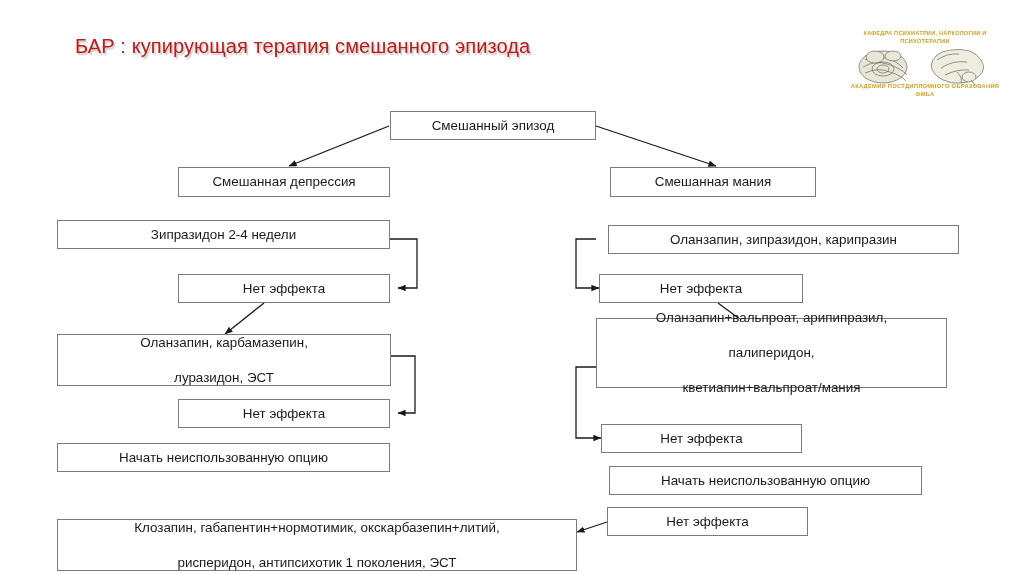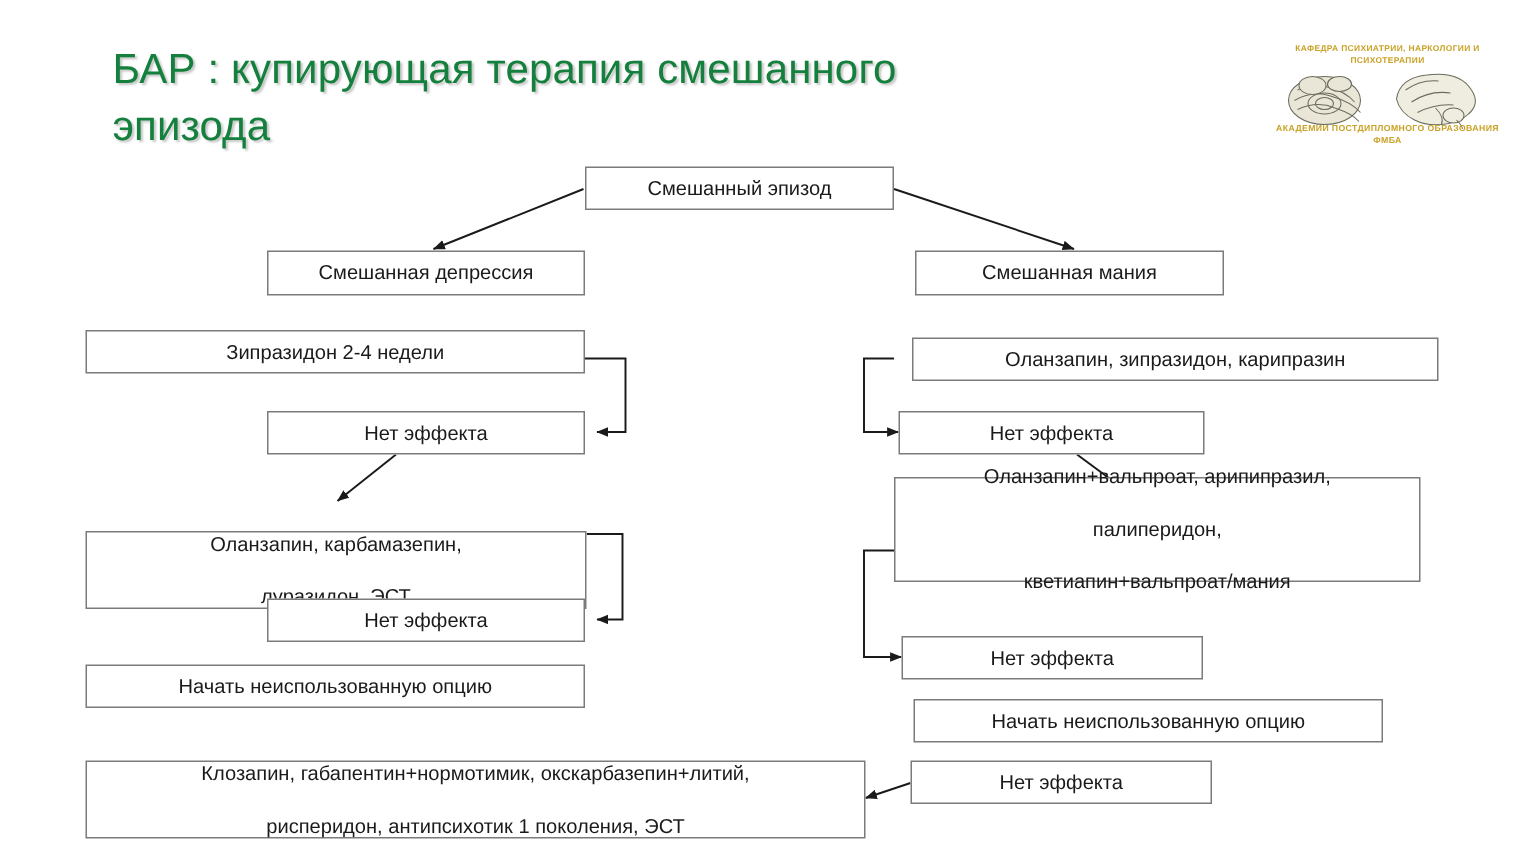--- a/index.html
+++ b/index.html
@@ -9,23 +9,23 @@
     font-family:"Liberation Sans","DejaVu Sans",sans-serif;
     overflow:hidden;
     position:relative;
   }
   #slide{position:absolute;left:0;top:0;width:1024px;height:574px;}
 
   
   .title{
     position:absolute;
     left:75px; top:27px; width:560px;
-    font-size:28px;
+    font-size:20px;
     line-height:38px;
-    color:#15803d;
+    color:#b91c1c;
     font-weight:400;
     text-shadow:1.5px 1.5px 1.5px rgba(150,150,150,.55);
     letter-spacing:.1px;
   }
 
   
   .logo{
     position:absolute;
     left:845px; top:30px; width:160px; height:80px;
     text-align:center;
@@ -140,21 +140,21 @@
   </div>
 
   <div class="box" style="left:57px;top:220px;width:333px;height:29px;">
     <span>Зипразидон 2-4 недели</span>
   </div>
 
   <div class="box" style="left:178px;top:274px;width:212px;height:29px;">
     <span>Нет эффекта</span>
   </div>
 
-  <div class="box" style="left:57px;top:334px;width:334px;height:52px;margin-top:20px;">
+  <div class="box" style="left:57px;top:334px;width:334px;height:52px;">
     <span>
       <span>Оланзапин, карбамазепин,</span><br>
       <span>луразидон, ЭСТ</span>
     </span>
   </div>
 
   <div class="box" style="left:178px;top:399px;width:212px;height:29px;">
     <span>Нет эффекта</span>
   </div>
 
@@ -183,20 +183,20 @@
   </div>
 
   <div class="box" style="left:609px;top:466px;width:313px;height:29px;">
     <span>Начать неиспользованную опцию</span>
   </div>
 
   <div class="box" style="left:607px;top:507px;width:201px;height:29px;">
     <span>Нет эффекта</span>
   </div>
 
-  <div class="box" style="left:57px;top:507px;width:520px;height:52px;">
+  <div class="box" style="left:57px;top:519px;width:520px;height:52px;">
     <span>
       <span>Клозапин, габапентин+нормотимик, окскарбазепин+литий,</span><br>
       <span>рисперидон, антипсихотик 1 поколения, ЭСТ</span>
     </span>
   </div>
 
 </div>
 
 </body></html>

